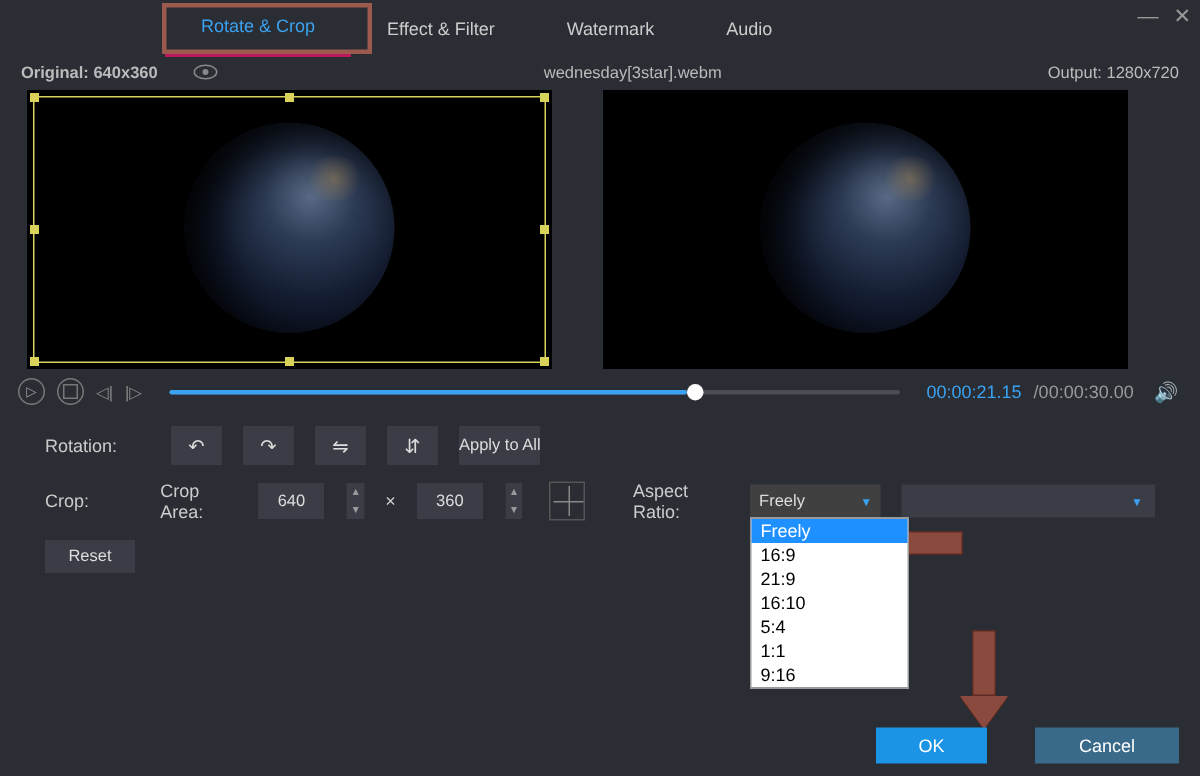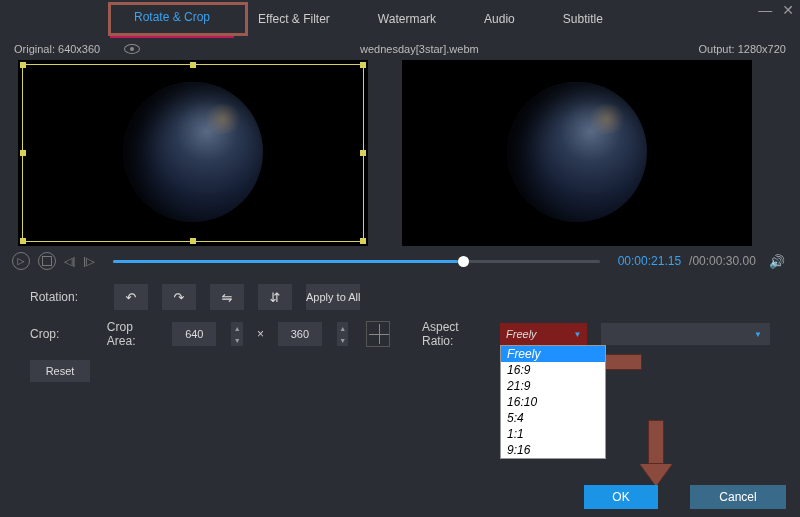--- a/index.html
+++ b/index.html
@@ -3,21 +3,21 @@
 <meta charset="utf-8">
 <style>
   * { box-sizing: border-box; margin: 0; padding: 0; font-family: Arial, sans-serif; }
   body { background: #2a2d33; color: #ccc; width: 800px; height: 517px; overflow: hidden; position: relative; font-size: 12px; }
   .window-controls { position: absolute; top: 2px; right: 6px; display: flex; gap: 10px; color: #999; font-size: 14px;}
   .tabs { display: flex; gap: 0; padding-left: 110px; height: 38px; align-items: center; }
   .tab { padding: 10px 24px; color: #ccc; cursor: pointer; font-size: 12px; }
   .tab.active { color: #3aa2f0; border-bottom: 4px solid #be185d; }
   .tab-highlight { position: absolute; top: 2px; left: 108px; width: 140px; height: 34px; border: 3px solid #9c5a4e; pointer-events: none; }
   .info-bar { display: flex; align-items: center; padding: 4px 14px; height: 22px; font-size: 11px; color: #bbb; justify-content: space-between;}
-  .info-left { display:flex; align-items:center; gap:24px;}
+  .info-left { display:flex; gap:24px;font-weight:bold;}
   .eye-icon { width:16px; height:10px; border:1px solid #888; border-radius:50%; position:relative;}
   .eye-icon::after{content:""; position:absolute; width:4px;height:4px;background:#888;border-radius:50%; left:5px; top:2px;}
   .previews { display:flex; padding: 0 18px; gap:34px; }
   .preview { width: 350px; height: 186px; background:#000; position:relative; }
   .crop-box { position:absolute; inset:4px; border:1px solid #d8d25a; }
   .handle { position:absolute; width:6px;height:6px;background:#d8d25a; }
   .h-tl{top:-3px;left:-3px}.h-tr{top:-3px;right:-3px}.h-bl{bottom:-3px;left:-3px}.h-br{bottom:-3px;right:-3px}
   .h-tm{top:-3px;left:calc(50% - 3px)}.h-bm{bottom:-3px;left:calc(50% - 3px)}
   .h-ml{top:calc(50% - 3px);left:-3px}.h-mr{top:calc(50% - 3px);right:-3px}
   .globe { position:absolute; width:140px;height:140px;border-radius:50%; left:105px; top:22px;
@@ -39,21 +39,21 @@
   .sq-btn{width:34px;height:26px;background:#3a3d45;color:#ddd;display:flex;align-items:center;justify-content:center;font-size:13px;cursor:pointer;}
   .text-btn{height:26px;background:#3a3d45;color:#ddd;padding:0 0;display:flex;align-items:center;font-size:11px;cursor:pointer;}
   .num-input{width:44px;height:24px;background:#3a3d45;color:#ddd;border:none;text-align:center;font-size:11px;}
   .spinner{display:flex;flex-direction:column;width:14px;height:24px;}
   .spinner span{flex:1;background:#3a3d45;color:#999;font-size:7px;display:flex;align-items:center;justify-content:center;border-left:1px solid #2a2d33;}
   .cross-icon{width:26px;height:26px;position:relative;border:1px solid #555;margin-left:4px;}
   .cross-icon::before,.cross-icon::after{content:"";position:absolute;background:#888;}
   .cross-icon::before{left:12px;top:2px;width:1px;height:20px;}
   .cross-icon::after{top:12px;left:2px;height:1px;width:20px;}
   .aspect-label{margin-left:18px;color:#ccc;font-size:12px;}
-  .dropdown{width:96px;height:22px;background:#7f1d1d;color:#ddd;display:flex;align-items:center;padding:0 6px;justify-content:space-between;font-size:11px;position:relative;cursor:pointer;font-style:italic;}
+  .dropdown{width:96px;height:22px;background:#404040;color:#ddd;display:flex;align-items:center;padding:0 6px;justify-content:space-between;font-size:11px;position:relative;cursor:pointer;}
   .dd-arrow{color:#3aa2f0;font-size:8px;}
   .dd-list{position:absolute;top:22px;left:0;width:106px;background:#fff;border:1px solid #999;z-index:10;}
   .dd-item{padding:1px 6px;color:#000;font-size:12px;cursor:pointer;}
   .dd-item.sel{background:#1e90ff;color:#fff;}
   .long-dd{width:186px;height:22px;background:#3a3d45;display:flex;align-items:center;justify-content:flex-end;padding:0 8px;color:#bbb;margin-left:auto;}
   .reset-btn{width:60px;height:22px;background:#3a3d45;color:#ddd;display:flex;align-items:center;justify-content:center;font-size:11px;margin-left:30px;margin-top:4px;cursor:pointer;}
   .footer{position:absolute;bottom:8px;right:14px;display:flex;gap:32px;}
   .ok-btn{width:74px;height:24px;background:#1c94e6;color:#fff;display:flex;align-items:center;justify-content:center;font-size:12px;cursor:pointer;}
   .cancel-btn{width:96px;height:24px;background:#3a6a8a;color:#fff;display:flex;align-items:center;justify-content:center;font-size:12px;cursor:pointer;}
   .arrow-h{position:absolute;top:346px;left:550px;display:flex;align-items:center;}
@@ -69,21 +69,20 @@
 <div class="window-controls">
   <span>—</span>
   <span>✕</span>
 </div>
 
 <div class="tabs">
   <div class="tab active">Rotate &amp; Crop</div>
   <div class="tab">Effect &amp; Filter</div>
   <div class="tab">Watermark</div>
   <div class="tab">Audio</div>
-  <div class="tab">Subtitle</div>
 </div>
 <div class="tab-highlight"></div>
 
 <div class="info-bar">
   <div class="info-left">
     <span>Original: 640x360</span>
     <span class="eye-icon"></span>
   </div>
   <span>wednesday[3star].webm</span>
   <span>Output: 1280x720</span>

